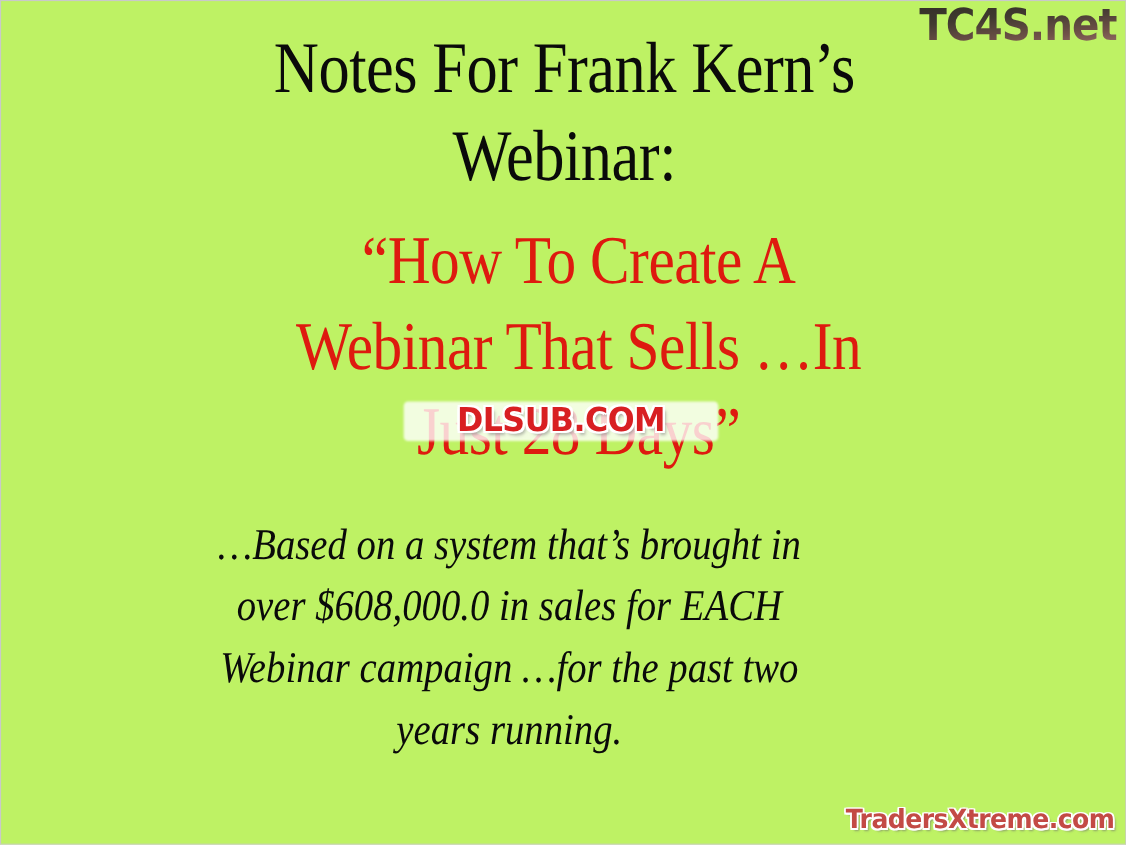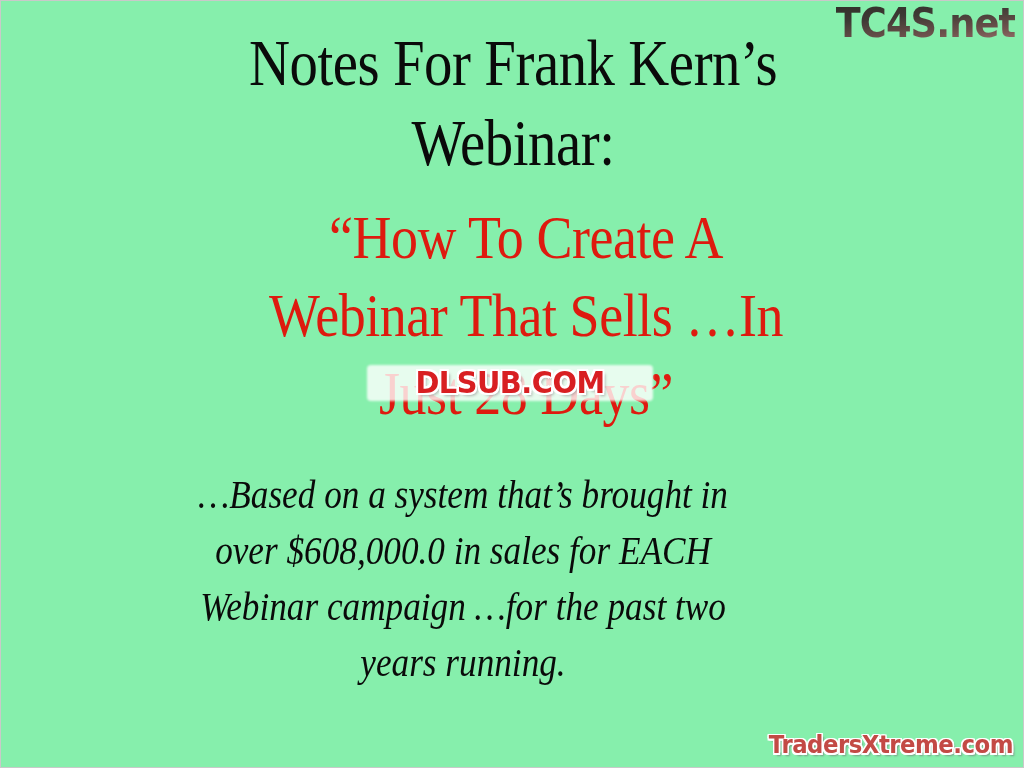--- a/index.html
+++ b/index.html
@@ -12,21 +12,21 @@
     width: 1024px;
     height: 768px;
     overflow: hidden;
     font-family: "Liberation Serif", "DejaVu Serif", serif;
   }
 
   #slide {
     position: relative;
     width: 1024px;
     height: 768px;
-    background: #86efac;
+    background: #bef264;
     box-sizing: border-box;
     border: 1px solid #c9c9c9;
     overflow: hidden;
   }
 
   
   #content {
     position: absolute;
     left: 0;
     top: 0;

